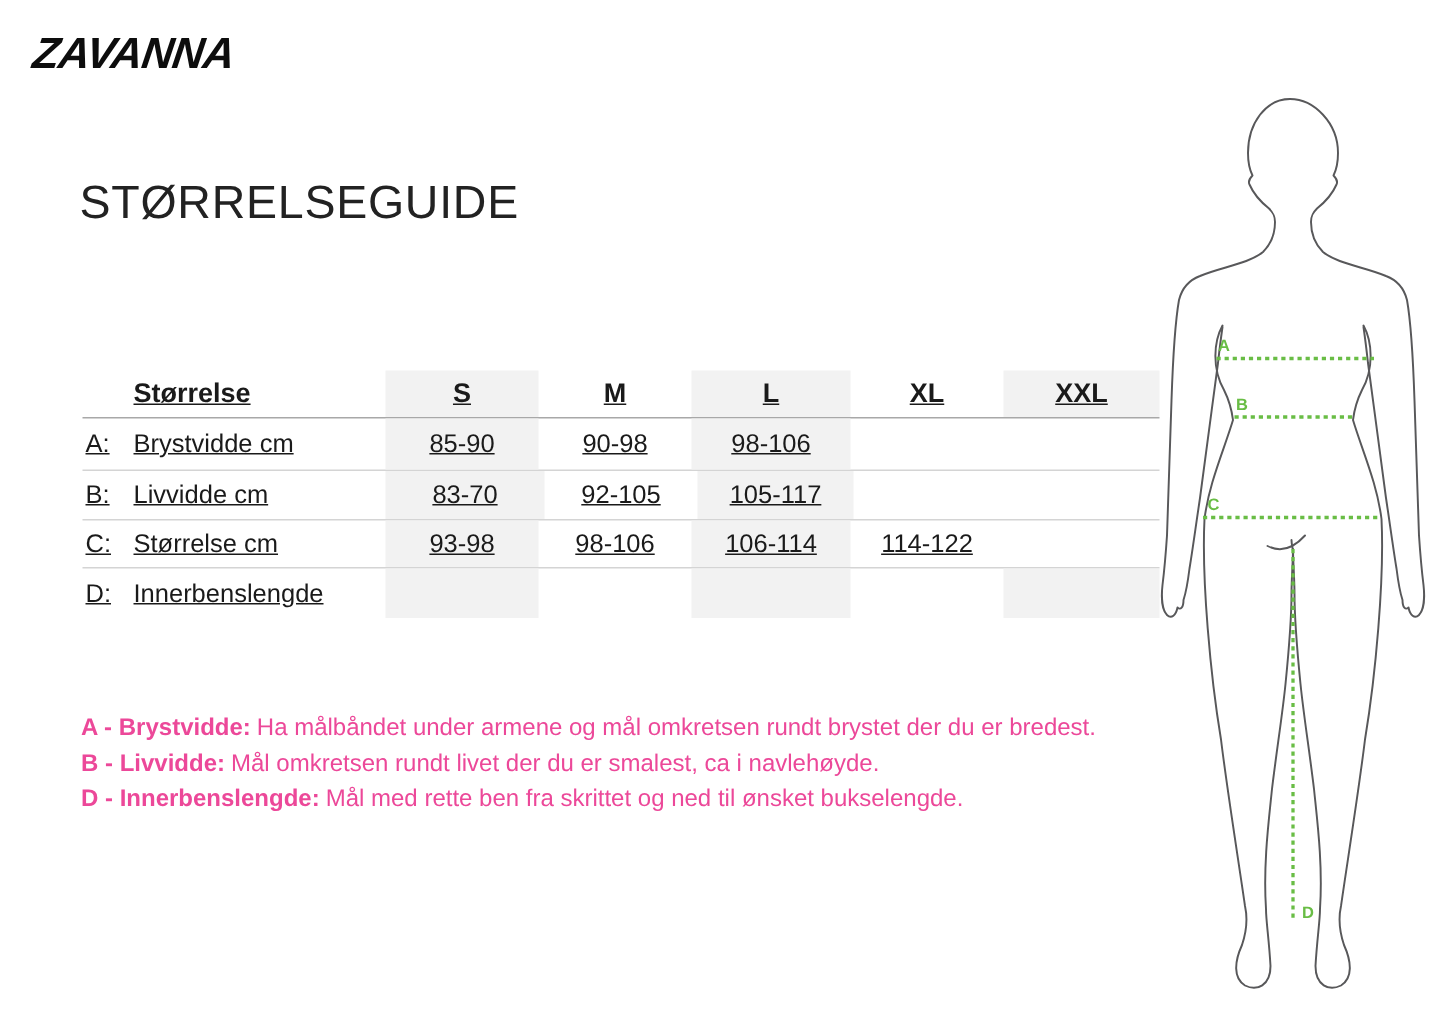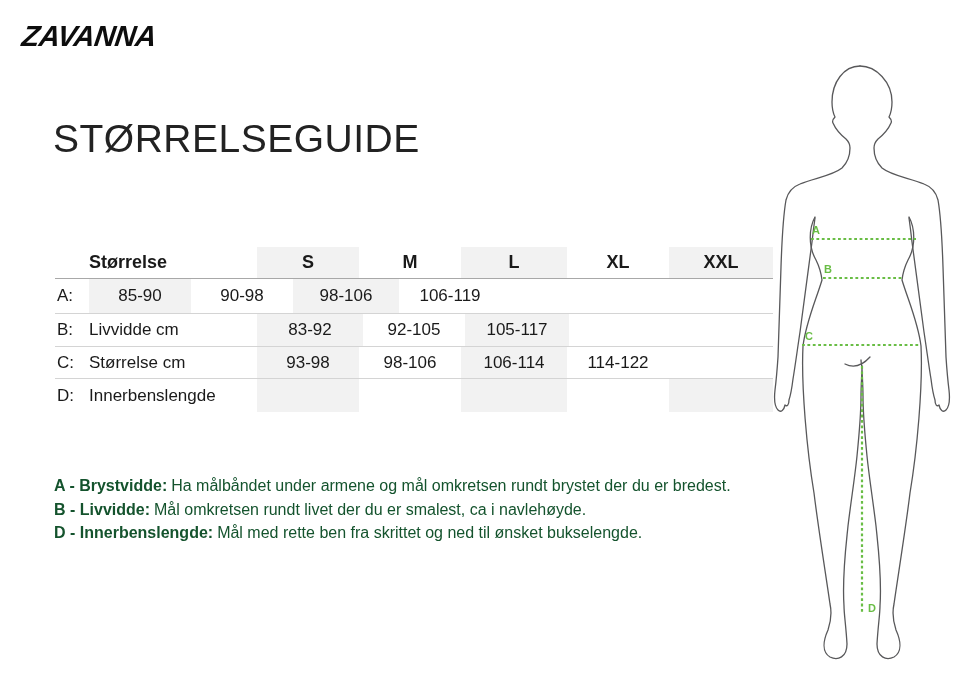--- a/index.html
+++ b/index.html
@@ -10,48 +10,49 @@
   
   .logo{
     position:absolute;left:22px;top:20px;
     font-size:29px;font-weight:700;font-style:italic;
     letter-spacing:-0.5px;transform:skewX(-8deg);color:#0d0d0d;
     white-space:nowrap;
   }
   
   .page-title{
     position:absolute;left:53px;top:117px;
-    font-size:39px;font-weight:400;letter-spacing:0.5px;color:#222;
+    font-size:31px;font-weight:400;letter-spacing:0.5px;color:#222;
     white-space:nowrap;
   }
   
   .size-table{
     position:absolute;left:55px;top:247px;width:718px;
     font-size:17px;
+    text-decoration:underline;
   }
   .trow{display:flex;align-items:center;}
   .trow.header{height:31px;border-bottom:1px solid #a8a8a8;font-weight:700;font-size:18px;}
   .trow.r-a{height:34px;border-bottom:1px solid #d4d4d4;}
   .trow.r-b{height:32px;border-bottom:1px solid #d4d4d4;}
   .trow.r-c{height:31px;border-bottom:1px solid #d4d4d4;}
   .trow.r-d{height:33px;}
   .cell{height:100%;display:flex;align-items:center;box-sizing:border-box;}
   .c-letter{width:34px;padding-left:2px;}
   .c-label{width:168px;}
   .c-size{justify-content:center;text-align:center;}
   .c-s{width:102px;}
   .c-m{width:102px;}
   .c-l{width:106px;}
   .c-xl{width:102px;}
   .c-xxl{width:104px;}
   .shade{background:#f2f2f2;}
   
   .instructions{
     position:absolute;left:54px;top:474px;width:706px;
-    font-size:16px;line-height:23.5px;color:#14532d;
+    font-size:16px;line-height:23.5px;color:#ec4899;
   }
   .instr b{font-weight:700;}
   .instr .desc{margin-left:4px;}
   
   .figure-wrap{position:absolute;left:758px;top:55px;width:204px;height:620px;}
   .figure-wrap svg{display:block;}
   .measure-label{font-family:"Liberation Sans",sans-serif;font-size:11px;font-weight:700;}
 </style>
 </head>
 <body>
@@ -66,30 +67,30 @@
     <div class="cell c-label">Størrelse</div>
     <div class="cell c-size c-s shade">S</div>
     <div class="cell c-size c-m">M</div>
     <div class="cell c-size c-l shade">L</div>
     <div class="cell c-size c-xl">XL</div>
     <div class="cell c-size c-xxl shade">XXL</div>
   </div>
 
   <div class="trow r-a">
     <div class="cell c-letter">A:</div>
+    <div class="cell c-label">Brystvidde cm</div>
     <div class="cell c-size c-s shade">85-90</div>
     <div class="cell c-size c-m">90-98</div>
     <div class="cell c-size c-l shade">98-106</div>
-    <div class="cell c-size c-xl">106-119</div>
   </div>
 
   <div class="trow r-b">
     <div class="cell c-letter">B:</div>
     <div class="cell c-label">Livvidde cm</div>
-    <div class="cell c-size c-l shade">83-92</div>
+    <div class="cell c-size c-l shade">83-70</div>
     <div class="cell c-size c-xl">92-105</div>
     <div class="cell c-size c-xxl shade">105-117</div>
   </div>
 
   <div class="trow r-c">
     <div class="cell c-letter">C:</div>
     <div class="cell c-label">Størrelse cm</div>
     <div class="cell c-size c-s shade">93-98</div>
     <div class="cell c-size c-m">98-106</div>
     <div class="cell c-size c-l shade">106-114</div>

